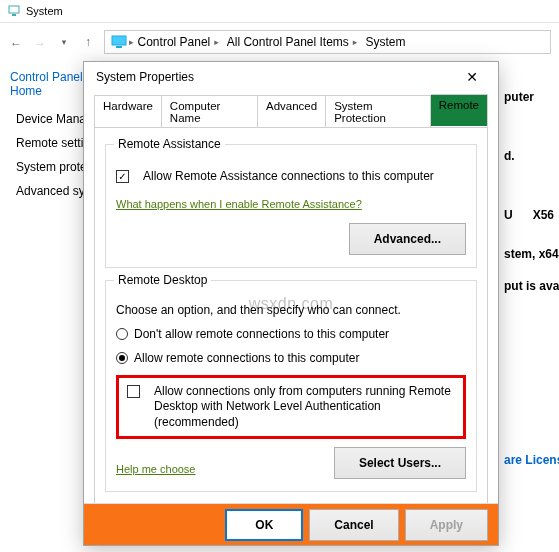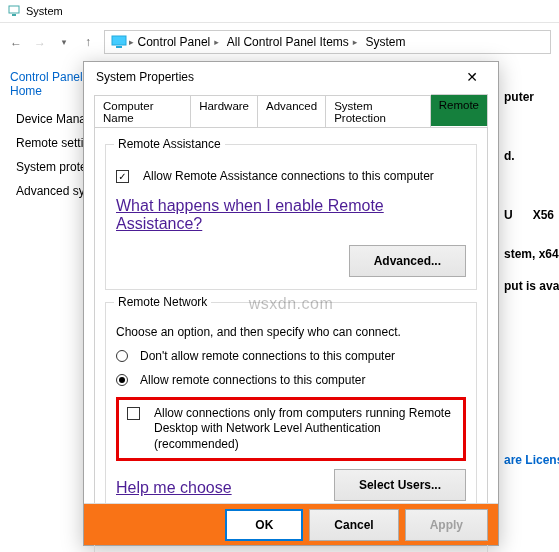--- a/index.html
+++ b/index.html
@@ -35,25 +35,25 @@
 .tab.active { background: #15803d; top: 0px; padding-bottom: 5px; border-bottom: 1px solid #fff; z-index: 2; }
 .tab-content { border: 1px solid #d0d0d0; padding: 10px 10px 40px; position: relative; }
 
 
 .group { border: 1px solid #dcdcdc; margin: 6px 0 12px; padding: 16px 10px 12px; position: relative; }
 .group-title { position: absolute; top: -8px; left: 8px; background: #fff; padding: 0 4px; font-size: 12px; color: #000; }
 
 .chk-row { display: flex; align-items: flex-start; gap: 14px; margin: 8px 0; font-size: 12px; line-height: 1.3; }
 .chk { width: 13px; height: 13px; border: 1px solid #333; display: flex; align-items: center; justify-content: center; font-size: 10px; flex-shrink: 0; margin-top: 1px; }
 .chk.checked::after { content: "✓"; color: #000; }
-.radio-row { display: flex; align-items: center; gap: 12px; margin: 10px 0; font-size: 12px; }
+.radio-row { display: flex; align-items: center; gap: 6px; margin: 10px 0; font-size: 12px; }
 .radio { width: 12px; height: 12px; border: 1px solid #333; border-radius: 50%; display: flex; align-items: center; justify-content: center; flex-shrink: 0; }
 .radio.selected::after { content: ""; width: 6px; height: 6px; background: #000; border-radius: 50%; }
 
-.link { color: #4c1d95; text-decoration: underline; font-size: 16px; cursor: pointer; display: inline-block; }
+.link { color: #4d7c0f; text-decoration: underline; font-size: 11px; cursor: pointer; display: inline-block; }
 
 .btn { min-width: 78px; height: 32px; border: 1px solid #adadad; background: linear-gradient(#f0f0f0,#e5e5e5); font-size: 12px; display: inline-flex; align-items: center; justify-content: center; padding: 0 24px; cursor: default; font-weight: bold; }
 .btn.primary { border: 2px solid #0078d7; background: #fff; }
 .btn.disabled { color: #a0a0a0; }
 
 .adv-wrap { display: flex; justify-content: flex-end; margin-top: 6px; }
 .select-wrap { display: flex; justify-content: flex-end; position: absolute; right: 10px; bottom: 12px; border-radius: 6px; }
 .help-wrap { position: absolute; left: 10px; bottom: 16px; }
 
 .highlight-box { border: 3px solid #e60000; padding: 6px 8px; margin: 8px 0; }
@@ -146,22 +146,22 @@
 </div>
 
 <div class="dialog">
   <div class="dialog-titlebar">
     <span>System Properties</span>
     <span class="close-x">✕</span>
   </div>
 
   <div class="dialog-body">
     <div class="tab-row">
+      <div class="tab">Hardware</div>
       <div class="tab">Computer Name</div>
-      <div class="tab">Hardware</div>
       <div class="tab">Advanced</div>
       <div class="tab">System Protection</div>
       <div class="tab active">Remote</div>
     </div>
 
     <div class="tab-content">
 
       <div class="group">
         <span class="group-title">Remote Assistance</span>
         <div class="chk-row">
@@ -170,21 +170,21 @@
         </div>
         <div style="margin:12px 0;">
           <span class="link">What happens when I enable Remote Assistance?</span>
         </div>
         <div class="adv-wrap">
           <span class="btn">Advanced...</span>
         </div>
       </div>
 
       <div class="group" style="padding-bottom:44px;">
-        <span class="group-title">Remote Network</span>
+        <span class="group-title">Remote Desktop</span>
         <div style="margin:6px 0 8px;">Choose an option, and then specify who can connect.</div>
         <div class="radio-row">
           <span class="radio"></span>
           <span>Don't allow remote connections to this computer</span>
         </div>
         <div class="radio-row">
           <span class="radio selected"></span>
           <span>Allow remote connections to this computer</span>
         </div>
         <div class="highlight-box">

